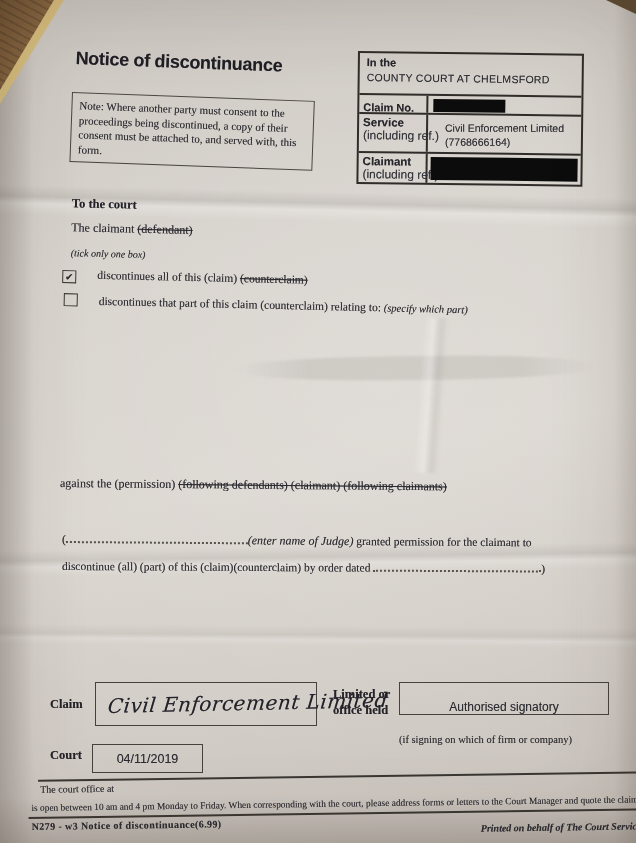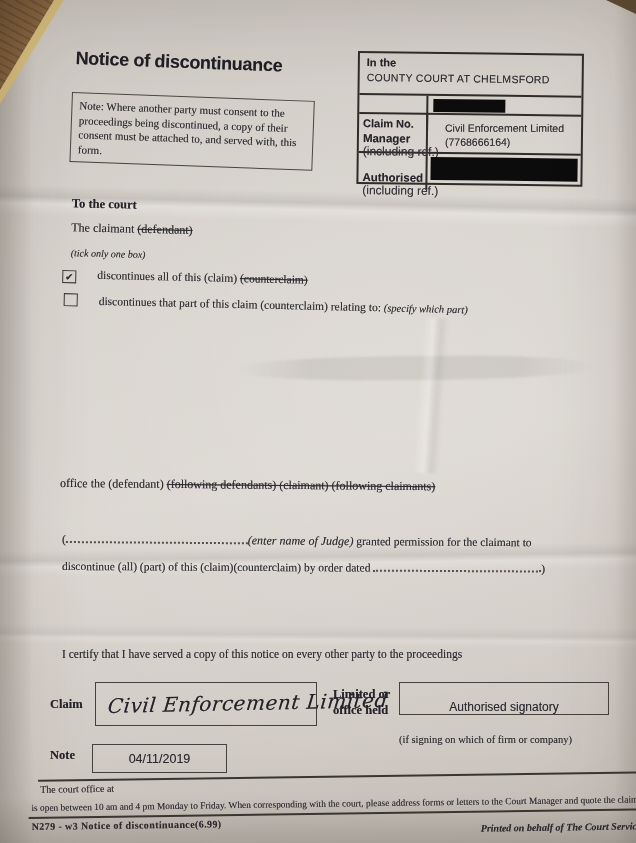--- a/index.html
+++ b/index.html
@@ -53,21 +53,21 @@
   .note-box{left:72px;top:92px;width:243px;transform:rotate(2.1deg);transform-origin:0 0;
     border:1px solid #4a453f;padding:5px 7px;font-size:11px;line-height:14.5px;white-space:normal;}
 
   .court-box{left:358px;top:51px;width:226px;transform:rotate(0.7deg);transform-origin:0 0;
     border:2px solid #2f2c29;font-family:"Liberation Sans","DejaVu Sans",sans-serif;}
   .cb-row1{height:42px;border-bottom:2px solid #2f2c29;padding:3px 7px;}
   .cb-inthe{font-weight:bold;font-size:11px;color:#26252b;}
   .cb-court{font-size:10.5px;margin-top:3px;letter-spacing:0.3px;color:#2c2b31;}
   .cb-row{display:flex;border-bottom:2px solid #2f2c29;}
   .cb-row:last-child{border-bottom:none;}
-  .cb-label{width:69px;border-right:2px solid #2f2c29;padding:18px 4px;}
+  .cb-label{width:69px;border-right:2px solid #2f2c29;padding:2px 4px;}
   .cb-label .big{font-weight:bold;font-size:11.5px;color:#26252b;}
   .cb-label .small{font-size:12px;color:#33323a;}
   .cb-val{flex:1;position:relative;}
   .redact{background:#0c0c0c;position:absolute;}
   .redact.claim{left:5px;top:3px;width:72px;height:13px;}
   .redact.def{left:3px;top:3px;width:147px;height:23px;}
   .cb-claimant-val{padding:5px 0 3px 17px;font-size:10.5px;line-height:14px;transform:rotate(-0.6deg);color:#2c2b31;}
 
   .sec-court{left:0;top:0;transform:rotate(1.3deg);transform-origin:60px 200px;}
   .heading{left:72px;top:196px;font-weight:bold;font-size:12.5px;color:#242329;}
@@ -97,21 +97,21 @@
   .sig-text{position:absolute;left:12px;top:8px;
     font-family:"DejaVu Serif",serif;font-style:italic;font-size:20px;letter-spacing:0.5px;color:#23222a;
     transform:rotate(-1.2deg) skewX(-7deg);display:inline-block;white-space:nowrap;}
   .sig-sub{left:102px;top:730px;font-size:10.5px;}
   .pos-label{left:333px;top:686px;line-height:16px;white-space:nowrap;}
   .pos-box{left:399px;top:682px;width:210px;height:33px;border:1px solid #45413c;
     display:flex;align-items:flex-end;justify-content:center;}
   .pos-val{font-family:"Liberation Sans","DejaVu Sans",sans-serif;font-size:12px;color:#2c2b31;}
   .pos-sub{left:399px;top:734px;font-size:10.5px;}
   .date-label{left:50px;top:748px;}
-  .date-box{left:92px;top:744px;width:135px;height:29px;border:1px solid #45413c;
+  .date-box{left:92px;top:744px;width:111px;height:29px;border:1px solid #45413c;
     display:flex;align-items:center;justify-content:center;}
   .date-val{font-family:"Liberation Sans","DejaVu Sans",sans-serif;font-size:12.5px;color:#2c2b31;}
 
   .sec-footer{left:28px;top:778px;width:700px;height:70px;transform:rotate(-0.8deg);transform-origin:0 0;position:absolute;}
   .f-hr{position:absolute;background:#3a3631;height:1.5px;}
   .f-hr1{left:10px;top:2px;width:650px;}
   .f-hr2{left:0;top:39px;width:670px;}
   .f-office{left:12px;top:6px;font-size:10px;}
   .f-hours{left:3px;top:25px;font-size:9.4px;}
   .f-ref{left:3px;top:43px;font-size:10px;font-weight:bold;letter-spacing:0.4px;}
@@ -148,33 +148,33 @@
       <div class="cb-row" style="height:19px;">
         <div class="cb-label">
           <span class="big" style="font-size:11px;">Claim No.</span>
         </div>
         <div class="cb-val">
           <div class="redact claim"></div>
         </div>
       </div>
       <div class="cb-row" style="height:39px;">
         <div class="cb-label">
-          <div class="big">Manager</div>
+          <div class="big">Service</div>
           <div class="small">(including ref.)</div>
         </div>
         <div class="cb-val">
           <div class="cb-claimant-val">
             <div>Civil Enforcement Limited</div>
             <div>(7768666164)</div>
           </div>
         </div>
       </div>
       <div class="cb-row" style="height:29px;">
         <div class="cb-label">
-          <div class="big">Authorised</div>
+          <div class="big">Claimant</div>
           <div class="small">(including ref.)</div>
         </div>
         <div class="cb-val">
           <div class="redact def"></div>
         </div>
       </div>
     </div>
 
     <div class="sec-court" style="position:absolute;inset:0;">
       <div class="abs heading">To the court</div>
@@ -186,47 +186,46 @@
         <span class="checkbox"><span>✔</span></span>
         <span class="opt-text"><span>discontinues all of this (claim) </span><span class="struck">(counterclaim)</span></span>
       </div>
       <div class="abs optrow2">
         <span class="checkbox"><span></span></span>
         <span class="opt-text"><span>discontinues that part of this claim (counterclaim) relating to: </span><span class="opt-note">(specify which part)</span></span>
       </div>
     </div>
 
     <div class="abs against">
-      <span>office the (defendant) </span><span class="struck">(following defendants) (claimant) (following claimants)</span>
+      <span>against the (permission) </span><span class="struck">(following defendants) (claimant) (following claimants)</span>
     </div>
 
     <div class="abs judge1">
       <span>(</span><span class="dotted dots1"></span><span class="judge-note">(enter name of Judge)</span><span> granted permission for the claimant to</span>
     </div>
     <div class="abs judge2">
       <span>discontinue (all) (part) of this (claim)(counterclaim) by order dated </span><span class="dotted dots2"></span><span>)</span>
     </div>
 
-    <div class="abs certify">I certify that I have served a copy of this notice on every other party to the proceedings</div>
 
     <div class="abs label-b signed-label">Claim</div>
     <div class="abs sig-box">
       <span class="sig-text">Civil Enforcement Limited</span>
     </div>
 
     <div class="abs label-b pos-label">
       <div>Limited or</div>
       <div>office held</div>
     </div>
     <div class="abs pos-box">
       <span class="pos-val">Authorised signatory</span>
     </div>
     <div class="abs pos-sub">(if signing on which of firm or company)</div>
 
-    <div class="abs label-b date-label">Note</div>
+    <div class="abs label-b date-label">Court</div>
     <div class="abs date-box">
       <span class="date-val">04/11/2019</span>
     </div>
 
     <div class="sec-footer">
       <div class="f-hr f-hr1"></div>
       <div class="abs f-office">The court office at</div>
       <div class="abs f-hours">is open between 10 am and 4 pm Monday to Friday.  When corresponding with the court, please address forms or letters to the Court Manager and quote the claim number</div>
       <div class="f-hr f-hr2"></div>
       <div class="abs f-ref">N279 - w3 Notice of discontinuance(6.99)</div>

